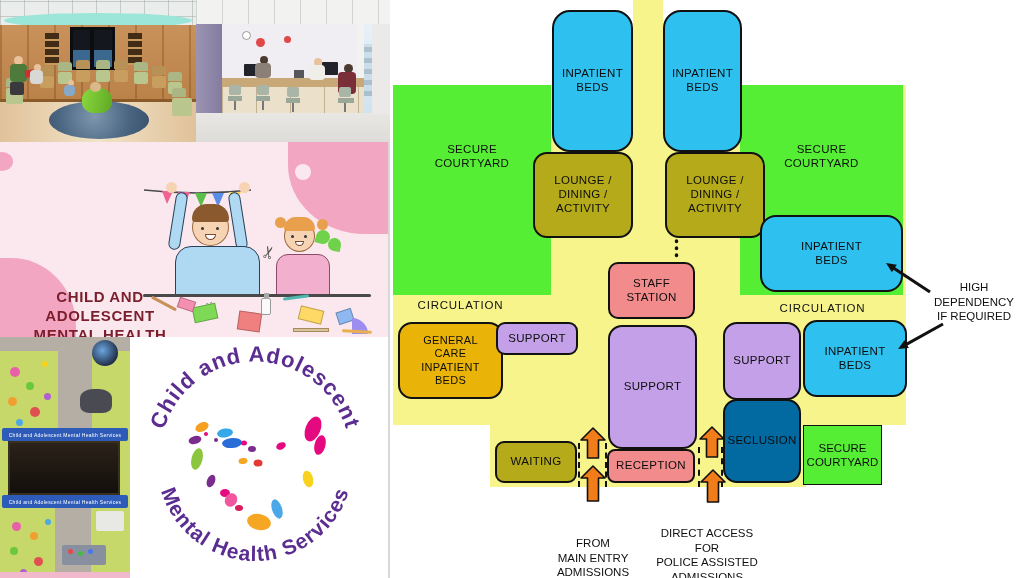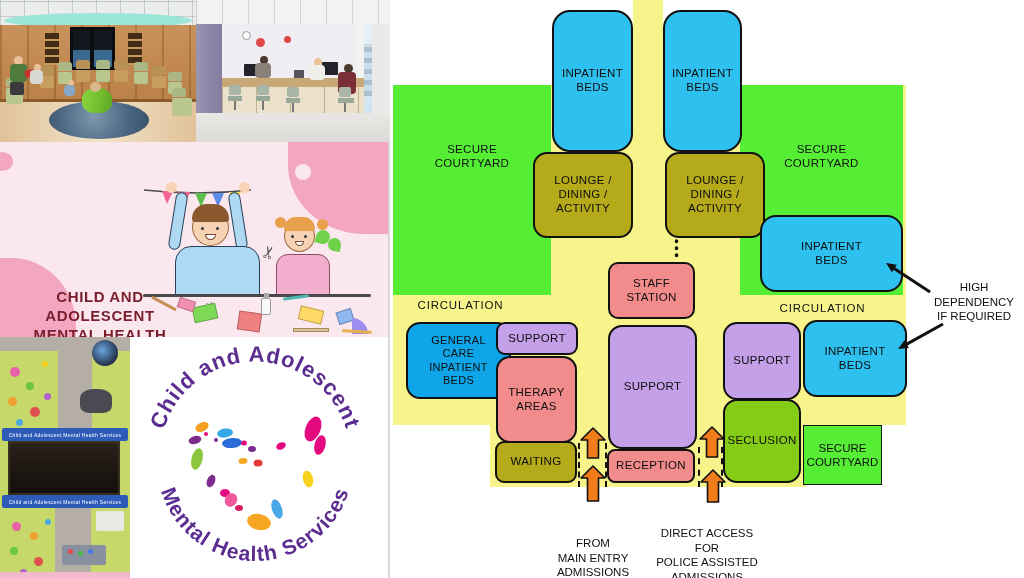--- a/index.html
+++ b/index.html
@@ -329,44 +329,40 @@
     <div class="room" style="left: 370px; top: 215px; width: 143px; height: 77px; border-radius: 16px; background-color: rgb(46, 193, 240);">
       <span>INPATIENT
 BEDS</span>
     </div>
     <div class="room" style="left: 218px; top: 262px; width: 87px; height: 57px; border-radius: 10px; background-color: rgb(242, 139, 139);">
       <span>STAFF
 STATION</span>
     </div>
     <div class="diaglabel" style="left:18px; top:299px; width:105px;">CIRCULATION</div>
     <div class="diaglabel" style="left:380px; top:302px; width:105px;">CIRCULATION</div>
-    <div class="room" style="left: 16px; top: 322px; width: 105px; height: 77px; border-radius: 14px; font-size: 11px; background-color: #0ea5e9;">
+    <div class="room" style="left: 8px; top: 322px; width: 105px; height: 77px; border-radius: 14px; font-size: 11px; background-color: #eab308;">
       <span>GENERAL
 CARE
 INPATIENT
 BEDS</span>
     </div>
     <div class="room" style="left: 106px; top: 322px; width: 82px; height: 33px; border-radius: 9px; background-color: rgb(196, 160, 232);">
       <span>SUPPORT</span>
     </div>
-    <div class="room" style="left: 106px; top: 356px; width: 81px; height: 87px; border-radius: 14px; background-color: rgb(242, 139, 139);">
-      <span>THERAPY
-AREAS</span>
-    </div>
     <div class="room" style="left: 218px; top: 325px; width: 89px; height: 124px; border-radius: 14px; background-color: rgb(196, 160, 232);">
       <span>SUPPORT</span>
     </div>
     <div class="room" style="left: 333px; top: 322px; width: 78px; height: 78px; border-radius: 14px; background-color: rgb(196, 160, 232);">
       <span>SUPPORT</span>
     </div>
     <div class="room" style="left: 413px; top: 320px; width: 104px; height: 77px; border-radius: 14px; background-color: rgb(46, 193, 240);">
       <span>INPATIENT
 BEDS</span>
     </div>
-    <div class="room" style="left: 333px; top: 399px; width: 78px; height: 84px; border-radius: 14px; background-color: #84cc16;">
+    <div class="room" style="left: 333px; top: 399px; width: 78px; height: 84px; border-radius: 14px; background-color: #0369a1;">
       <span>SECLUSION</span>
     </div>
     <div class="zone-sm" style="left: 413px; top: 425px; width: 79px; height: 60px; background-color: rgb(85, 238, 53);">
       <span>SECURE
 COURTYARD</span>
     </div>
     <div class="room" style="left: 217px; top: 449px; width: 88px; height: 34px; border-radius: 8px; background-color: rgb(242, 139, 139);">
       <span>RECEPTION</span>
     </div>
     <div class="room" style="left: 105px; top: 441px; width: 82px; height: 42px; border-radius: 9px; background-color: rgb(181, 170, 26);">

